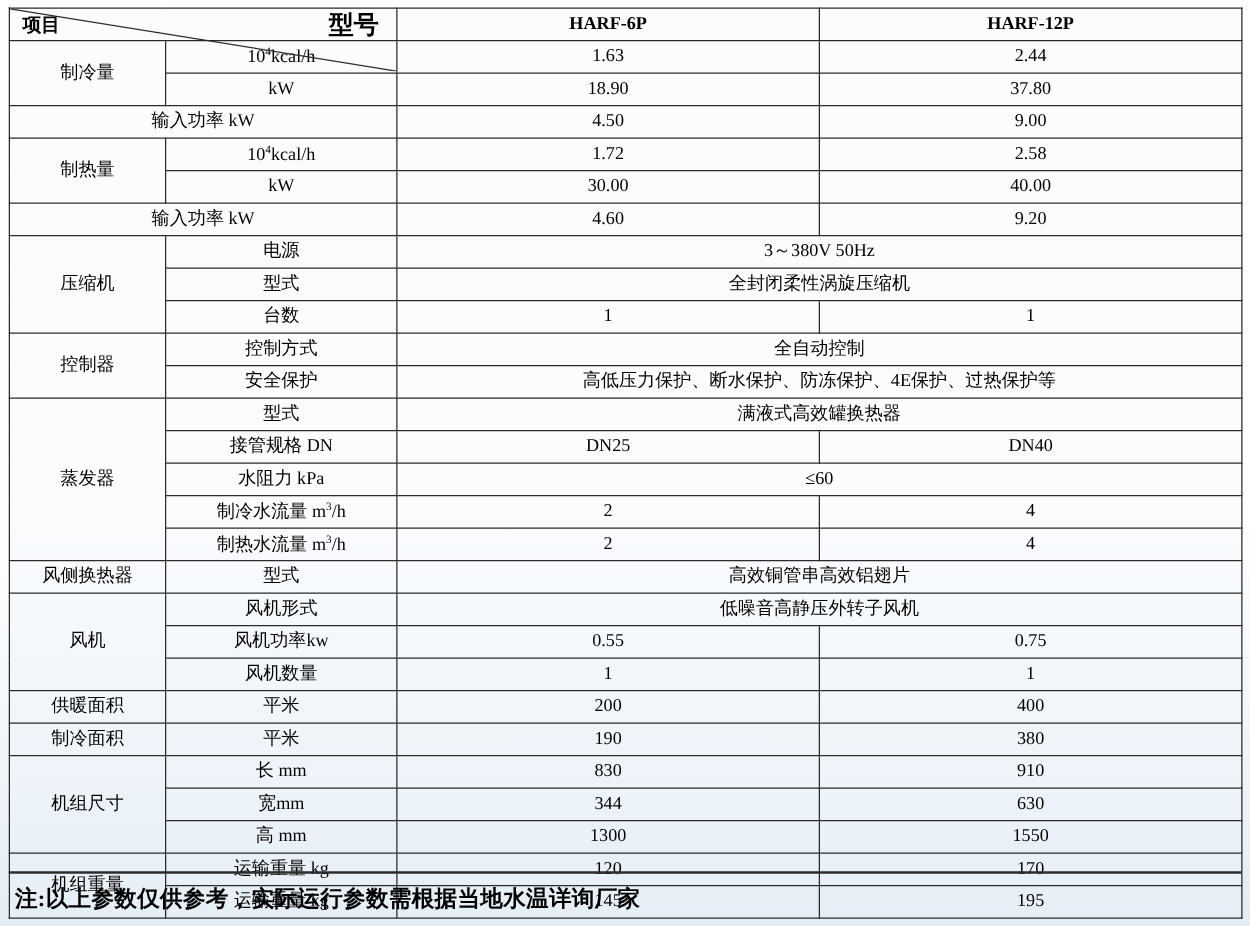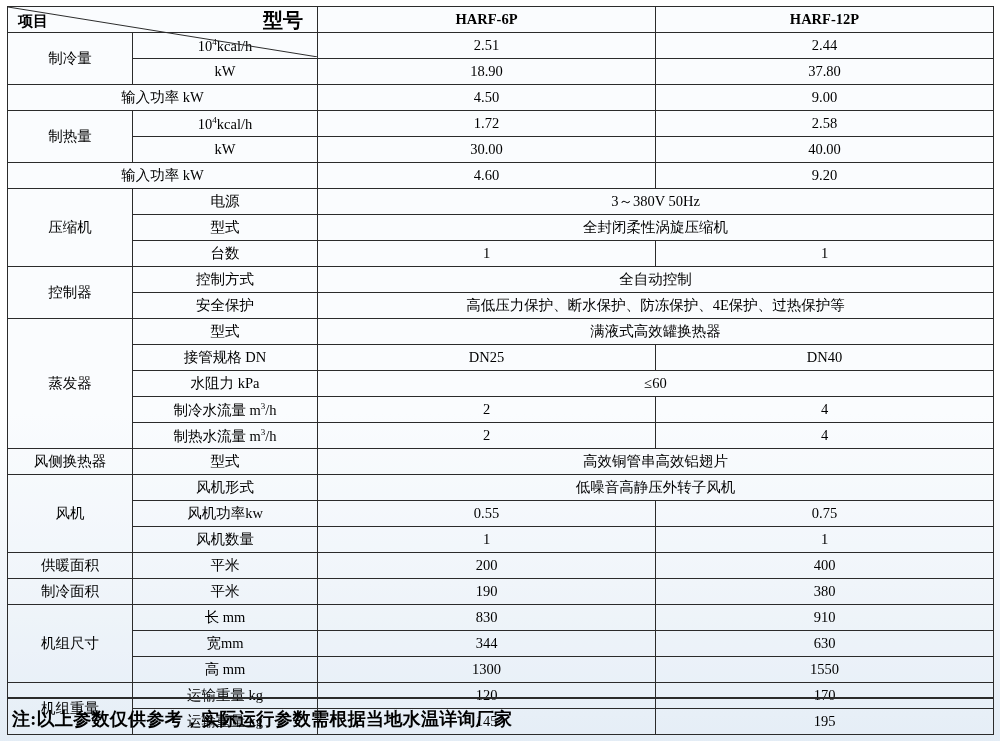--- a/index.html
+++ b/index.html
@@ -115,21 +115,21 @@
           </svg>
           <span class="model">型号</span>
           <span class="item">项目</span>
         </td>
         <td class="bold">HARF-6P</td>
         <td class="bold">HARF-12P</td>
       </tr>
     <tr>
           <td class="cat" rowspan="2">制冷量</td>
           <td class="sub">10<sup>4</sup>kcal/h</td>
-          <td class="val">2.51</td>
+          <td class="val">1.63</td>
           <td class="val">2.44</td>
         </tr>
         <tr>
           <td class="sub">kW</td>
           <td class="val">18.90</td>
           <td class="val">37.80</td>
         </tr>
         <tr>
           <td class="sub" colspan="2">输入功率  kW</td>
           <td class="val">4.50</td>

